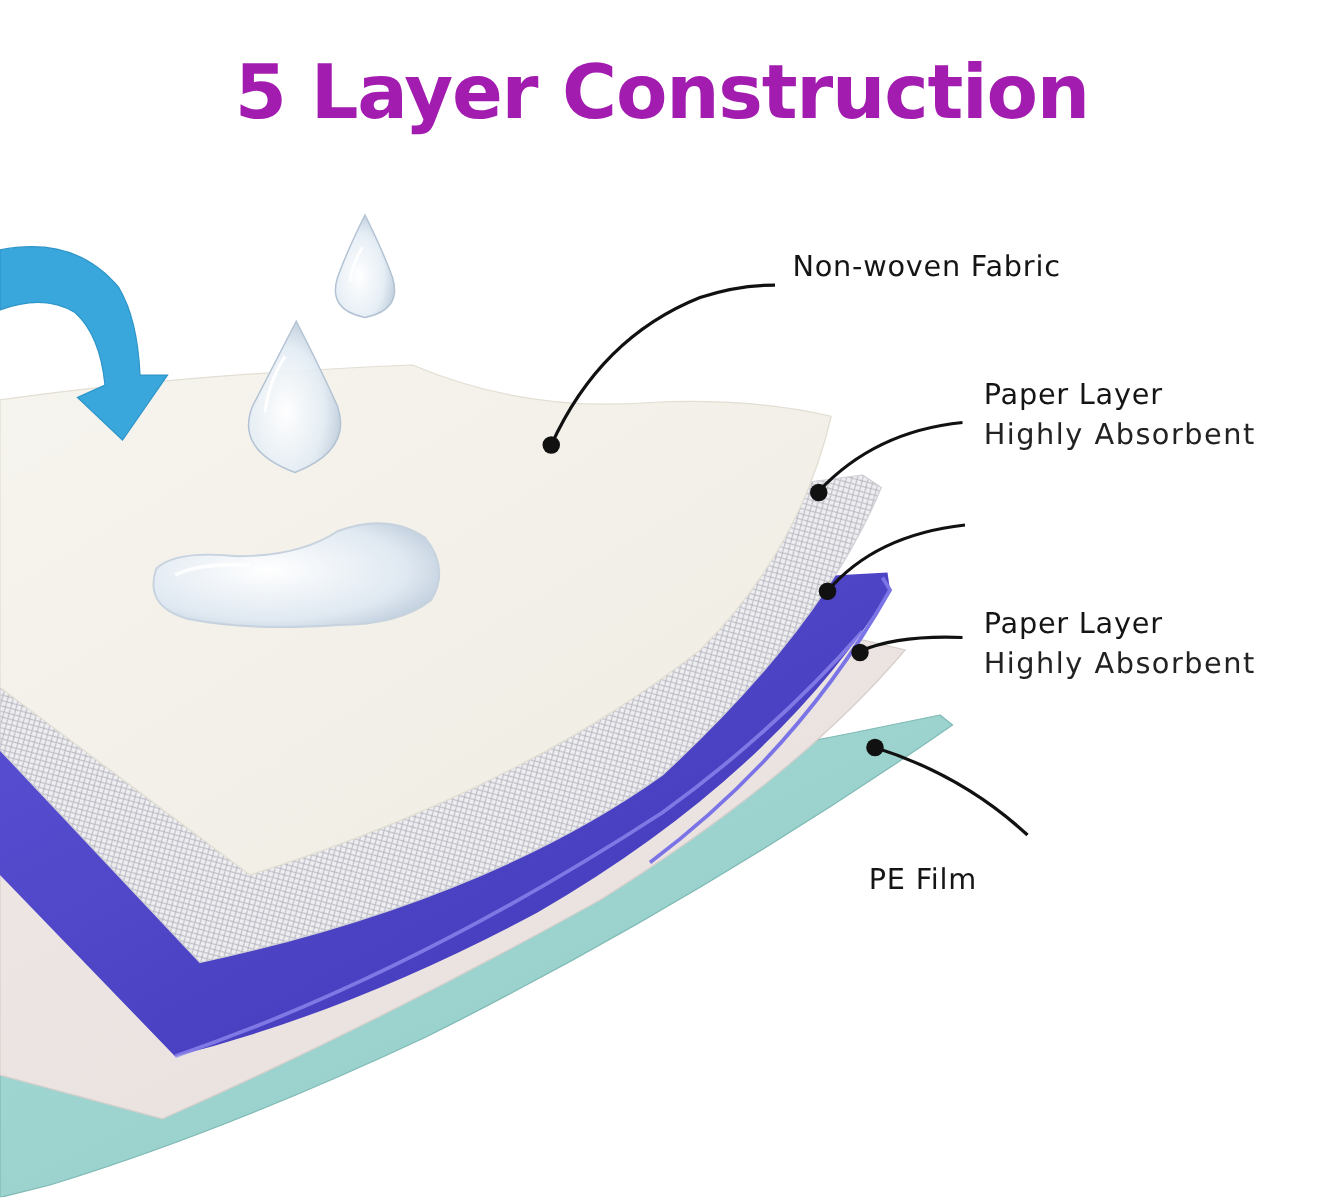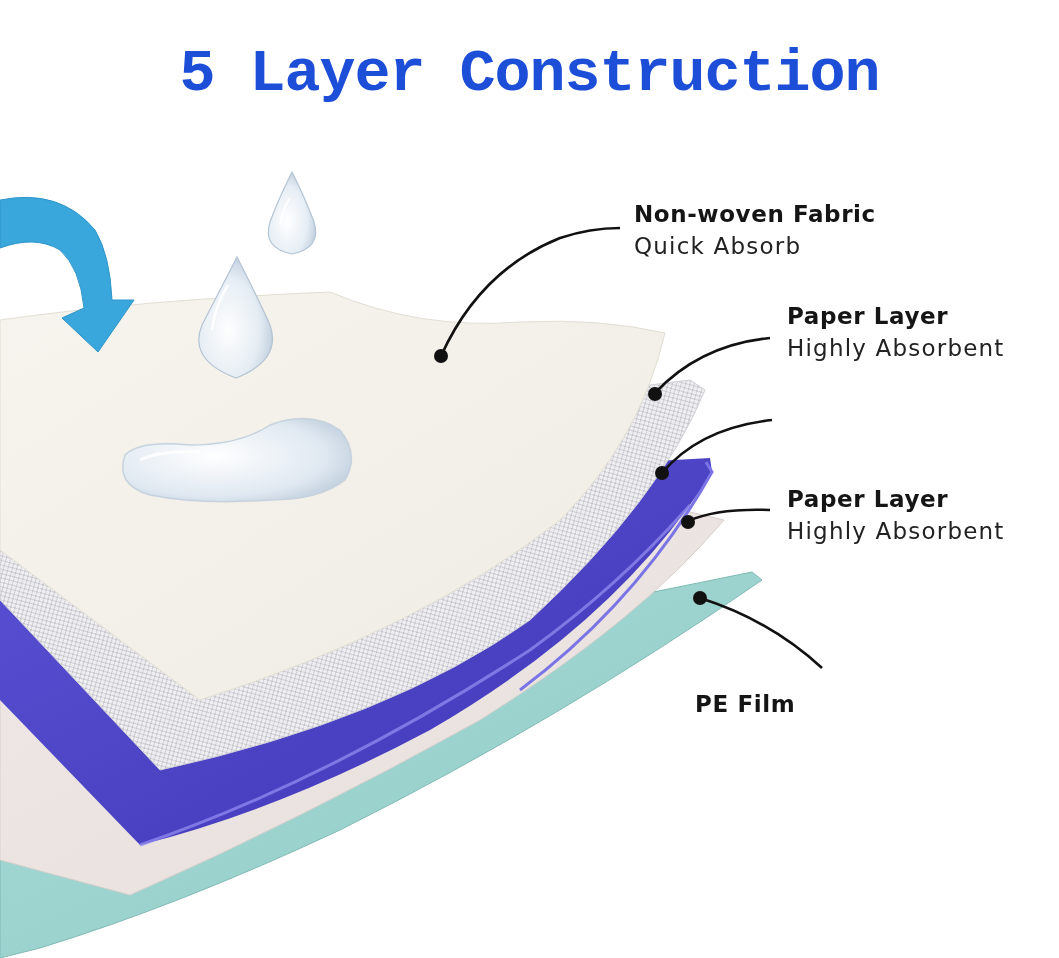--- a/index.html
+++ b/index.html
@@ -4,27 +4,27 @@
 <style>
   html, body { margin:0; padding:0; background:#ffffff; }
   body { width:1059px; height:958px; position:relative; overflow:hidden; font-family:"DejaVu Sans", sans-serif; }
   .title {
     position:absolute; left:0; top:36px; width:1059px; text-align:center;
     font-family:"DejaVu Sans", sans-serif; font-weight:bold; font-size:60px;
     letter-spacing:-1px; line-height:76px;
   }
   svg.art { position:absolute; left:0; top:0; }
   .label { position:absolute; white-space:nowrap; }
-  .label .name { font-family:"DejaVu Sans", sans-serif; font-weight:bold; font-size:23px; color:#151515; line-height:32px; letter-spacing:0.6px; }
+  .label .name { font-family:"DejaVu Sans", sans-serif; font-weight:normal; font-size:23px; color:#151515; line-height:32px; letter-spacing:0.6px; }
   .label .desc { font-family:"DejaVu Sans", sans-serif; font-weight:normal; font-size:23px; color:#222; line-height:32px; letter-spacing:1.2px; }
 </style>
 </head>
 <body>
 
-<div class="title" id="title" style="color: #1d4ed8; font-family: Liberation Mono, monospace;">5 Layer Construction</div>
+<div class="title" id="title" style="color: #a21caf;">5 Layer Construction</div>
 
 <svg class="art" width="1059" height="958" viewBox="0 0 1059 958">
   <defs>
     <pattern id="mesh" width="6" height="6" patternUnits="userSpaceOnUse" patternTransform="rotate(-30)">
       <rect width="6" height="6" fill="#efeff2"></rect>
       <path d="M0 3 L3 0 L6 3 L3 6 Z" fill="none" stroke="#b9b9c2" stroke-width="0.8"></path>
     </pattern>
     <linearGradient id="coreGrad" x1="0" y1="0" x2="1" y2="1">
       <stop offset="0" stop-color="#5b52d6"></stop>
       <stop offset="0.6" stop-color="#4a41c2"></stop>
@@ -95,21 +95,20 @@
     <circle cx="441" cy="356" r="7"></circle>
     <circle cx="655" cy="394" r="7"></circle>
     <circle cx="662" cy="473" r="7"></circle>
     <circle cx="688" cy="522" r="7"></circle>
     <circle cx="700" cy="598" r="7"></circle>
   </g>
 </svg>
 
 <div class="label" style="left:634px; top:198px;">
   <div class="name">Non-woven Fabric</div>
-  <div class="desc">Quick Absorb</div>
 </div>
 <div class="label" style="left:787px; top:300px;">
   <div class="name">Paper Layer</div>
   <div class="desc">Highly Absorbent</div>
 </div>
 <div class="label" style="left:787px; top:392px;">
 </div>
 <div class="label" style="left:787px; top:483px;">
   <div class="name">Paper Layer</div>
   <div class="desc">Highly Absorbent</div>

